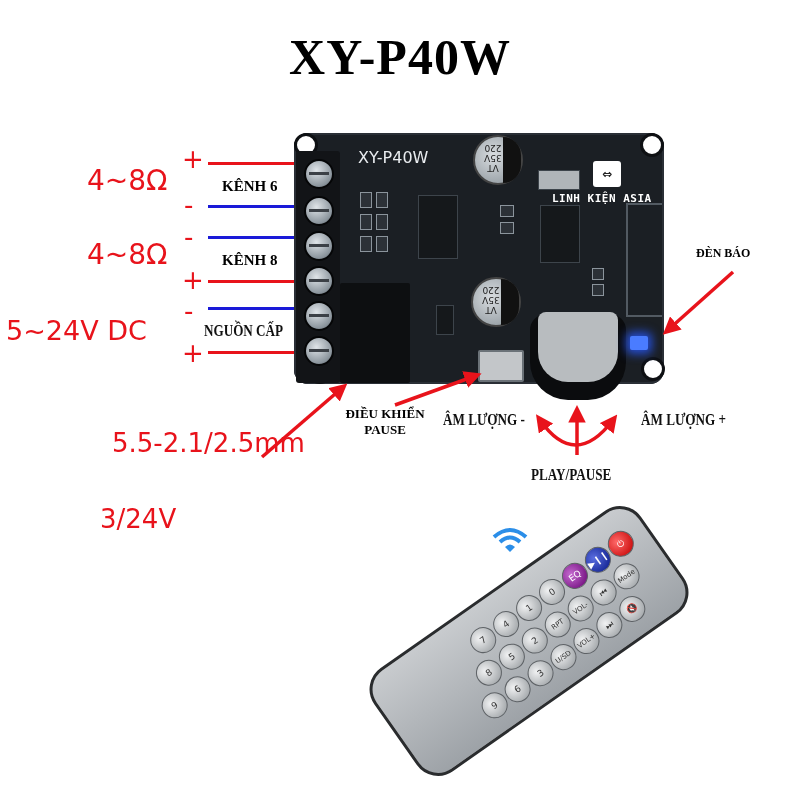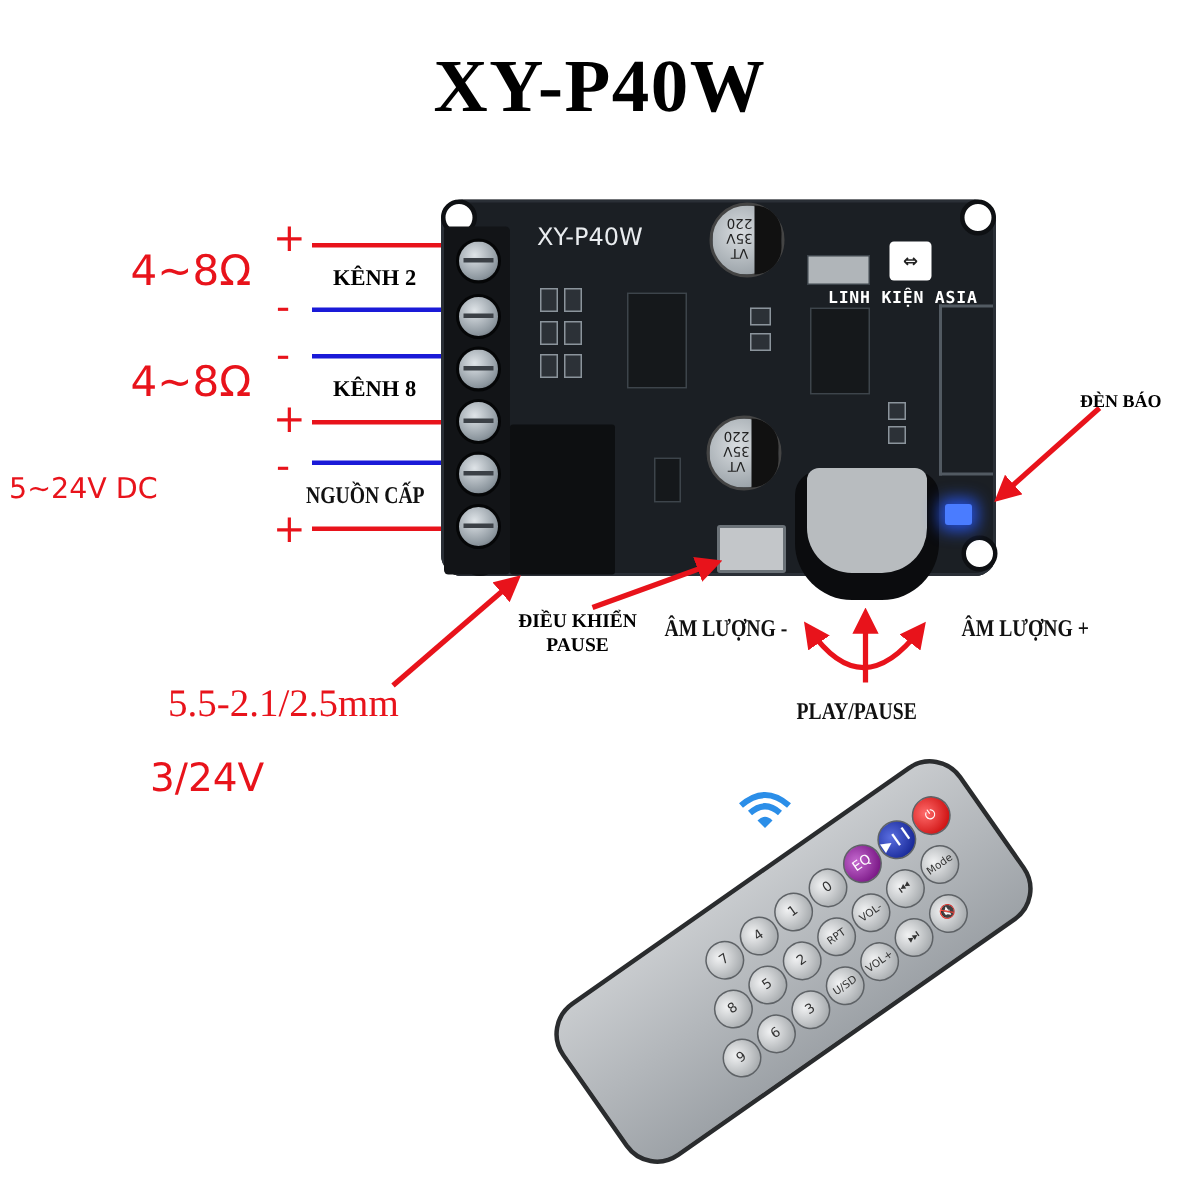--- a/index.html
+++ b/index.html
@@ -1,21 +1,21 @@
 <!DOCTYPE html>
 <html><head>
 <meta charset="utf-8">
 <style>
   html, body { margin: 0; padding: 0; background: #ffffff; }
   body { width: 800px; height: 800px; position: relative; overflow: hidden; font-family: "Liberation Serif", serif; }
   .abs { position: absolute; }
   .title { left: 0; width: 800px; top: 28px; text-align: center; font-family: "Liberation Serif", serif; font-weight: bold; font-size: 50px; color: #000; letter-spacing: 1px; }
   .red-label { font-family: "DejaVu Sans", sans-serif; color: #e8131b; }
   .ohm { font-size: 28px; }
-  .dc { font-size: 19px; }
+  .dc { font-size: 27px; }
   .jack-spec { font-size: 26px; }
   .blk-label { font-family: "Liberation Serif", serif; font-weight: bold; color: #000; font-size: 15px; }
   .blk-label-cond { font-family: "Liberation Serif", serif; font-weight: bold; color: #111; font-size: 16px; transform-origin: left top; transform: scaleX(0.82); white-space: nowrap; }
   .sign { font-family: "DejaVu Sans", sans-serif; color: #e8131b; font-size: 26px; line-height: 1; }
   .wire { height: 3px; }
   .wire.red { background: #e8131b; }
   .wire.blue { background: #1a1ad8; }
 
   
   .board { left: 294px; top: 133px; width: 370px; height: 251px; background: #1b1f24; border-radius: 14px; box-shadow: inset 0 0 0 2px #2a2f36; }
@@ -62,21 +62,21 @@
 <div class="abs sign" style="left:184px; top:298px;">-</div>
 <div class="abs sign" style="left:182px; top:340px;">+</div>
 
 <div class="abs wire red" style="left:208px; top:162px; width:94px;"></div>
 <div class="abs wire blue" style="left:208px; top:205px; width:94px;"></div>
 <div class="abs wire blue" style="left:208px; top:236px; width:94px;"></div>
 <div class="abs wire red" style="left:208px; top:280px; width:94px;"></div>
 <div class="abs wire blue" style="left:208px; top:307px; width:94px;"></div>
 <div class="abs wire red" style="left:208px; top:351px; width:94px;"></div>
 
-<div class="abs blk-label" style="left:222px; top:178px;">KÊNH 2</div>
+<div class="abs blk-label" style="left:222px; top:178px;">KÊNH 6</div>
 <div class="abs blk-label" style="left:222px; top:252px;">KÊNH 8</div>
 <div class="abs blk-label-cond" style="left:204px; top:322px;">NGUỒN CẤP</div>
 
 <div class="abs board"></div>
 <div class="abs hole" style="left:294px; top:133px;"></div>
 <div class="abs hole" style="left:640px; top:133px;"></div>
 <div class="abs hole" style="left:308px; top:360px;"></div>
 <div class="abs hole" style="left:641px; top:357px;"></div>
 
 <div class="abs terminal">
@@ -134,30 +134,30 @@
   <line x1="733" y1="272" x2="668" y2="330" stroke="#e8131b" stroke-width="3.5" marker-end="url(#ah)"></line>
 
   <line x1="262" y1="457" x2="342" y2="388" stroke="#e8131b" stroke-width="3.5" marker-end="url(#ah)"></line>
 
   <line x1="395" y1="405" x2="475" y2="376" stroke="#e8131b" stroke-width="3.5" marker-end="url(#ah)"></line>
 
   <path d="M540,420 Q575,470 613,420" fill="none" stroke="#e8131b" stroke-width="3.5" marker-start="url(#ah)" marker-end="url(#ah)"></path>
   <line x1="577" y1="455" x2="577" y2="412" stroke="#e8131b" stroke-width="3.5" marker-end="url(#ah)"></line>
 </svg>
 
-<div class="abs blk-label" style="left:696px; top:260px; font-size:12px;margin-left:24px;">ĐÈN BÁO</div>
+<div class="abs blk-label" style="left:696px; top:246px; font-size:12px;">ĐÈN BÁO</div>
 <div class="abs blk-label" style="left:337px; top:406px; font-size:13px; text-align:center; width:96px; line-height:16px;">
   <div>ĐIỀU KHIỂN</div>
   <div>PAUSE</div>
 </div>
 <div class="abs blk-label-cond" style="left:443px; top:411px;">ÂM LƯỢNG -</div>
 <div class="abs blk-label-cond" style="left:641px; top:411px;">ÂM LƯỢNG +</div>
 <div class="abs blk-label-cond" style="left:531px; top:466px;">PLAY/PAUSE</div>
 
-<div class="abs red-label jack-spec" style="left:112px; top:454px;font-family:Liberation Serif, serif;">5.5-2.1/2.5mm</div>
+<div class="abs red-label jack-spec" style="left:112px; top:428px;">5.5-2.1/2.5mm</div>
 <div class="abs red-label jack-spec" style="left:100px; top:504px;">3/24V</div>
 
 <svg class="abs wifi" width="36" height="26" viewBox="0 0 36 26">
   <path d="M2,10 Q18,-4 34,10" fill="none" stroke="#2b8ee8" stroke-width="4"></path>
   <path d="M8,15 Q18,6 28,15" fill="none" stroke="#2b8ee8" stroke-width="4"></path>
   <path d="M13,20 L18,25 L23,20 Q18,15 13,20 z" fill="#2b8ee8"></path>
 </svg>
 
 <div class="abs remote">
   <div class="rbtn power" style="left:278px; top:20px;">⏻</div>

